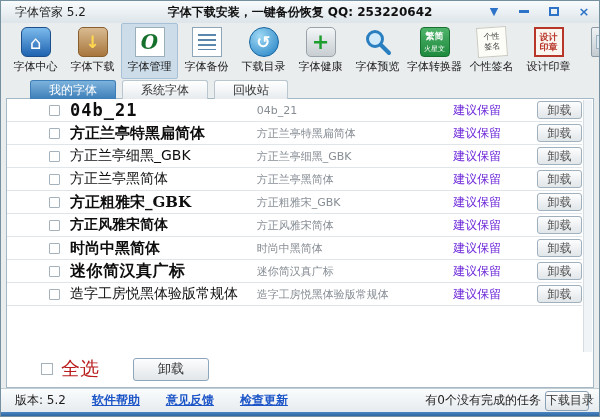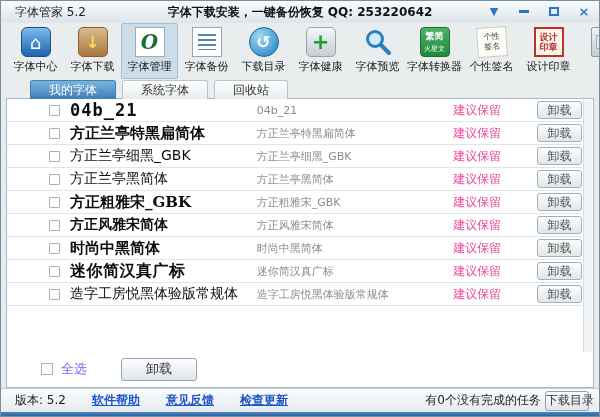--- a/index.html
+++ b/index.html
@@ -64,42 +64,42 @@
   
   .panel{
     position:absolute; top:97px; left:5px; right:5px; bottom:28px;
     background:#fff; border:1px solid #a5b8c6;
   }
   .rows{ position:absolute; top:0; left:0; right:11px; }
   .row{ height:23px; display:flex; align-items:center; border-bottom:1px solid #e0e5e9; padding-left:42px; }
   .cb{ width:11px; height:11px; background:#fff; border:1px solid #a3b2bd; border-radius:1px; flex:0 0 11px; }
   .disp{ width:190px; margin-left:10px; color:#0e0e0e; white-space:nowrap; overflow:hidden; }
   .fname{ width:200px; font-size:11px; color:#868d94; white-space:nowrap; overflow:hidden; }
-  .advice{ width:85px; font-size:12px; color:#ec4899; }
+  .advice{ width:85px; font-size:12px; color:#6d28d9; }
   .btn-sm{
     width:46px; height:18px; font-size:12px; color:#555;
     background:linear-gradient(#fdfdfe,#e1e6e9); border:1px solid #9fb0bf; border-radius:3px;
     font-family:inherit;
   }
   .disp[data-style="pixel"]{ font-family:"DejaVu Sans Mono","Liberation Mono",monospace; font-weight:bold; font-size:17px; letter-spacing:1px; }
   .disp[data-style="heavy"]{ font-weight:bold; font-size:15px; }
   .disp[data-style="light"]{ font-size:14px; }
   .disp[data-style="medium"]{ font-size:14px; font-weight:500; }
   .disp[data-style="serif-bold"]{ font-family:"DejaVu Serif","Liberation Serif",serif; font-weight:bold; font-size:15px; }
   .disp[data-style="serif"]{ font-family:"DejaVu Serif","Liberation Serif",serif; font-weight:600; font-size:14px; }
   .disp[data-style="round-heavy"]{ font-weight:bold; font-size:15px; }
   .disp[data-style="ultra"]{ font-weight:bold; font-size:16px; letter-spacing:0.5px; }
   .disp[data-style="regular"]{ font-size:14px; }
   .vscroll{
     position:absolute; top:1px; right:1px; bottom:35px; width:9px;
     background:#f0f4f6; border-left:1px solid #d6dde2;
   }
   .controls{ position:absolute; left:0; right:0; bottom:5px; height:26px; display:flex; align-items:center; padding-left:34px; }
   .cb-big{ width:12px; height:12px; background:#fff; border:1px solid #a3b2bd; }
-  .selall{ font-size:13px; color:#8b5cf6; margin:0 0 0 8px; }
+  .selall{ font-size:19px; color:#b91c1c; margin:0 0 0 8px; }
   .btn-big{
     width:76px; height:23px; margin-left:34px; font-size:13px; color:#333; font-family:inherit;
     background:linear-gradient(#fdfdfe,#e1e6e9); border:1px solid #8da6bb; border-radius:3px;
   }
   
   .statusbar{
     position:absolute; left:0; right:0; bottom:4px; height:24px;
     background:linear-gradient(#fafcfd,#e6ebef); border-top:1px solid #c2cdd4;
     display:flex; align-items:center; padding:0 8px; font-size:12px; color:#1c1c1c;
   }

